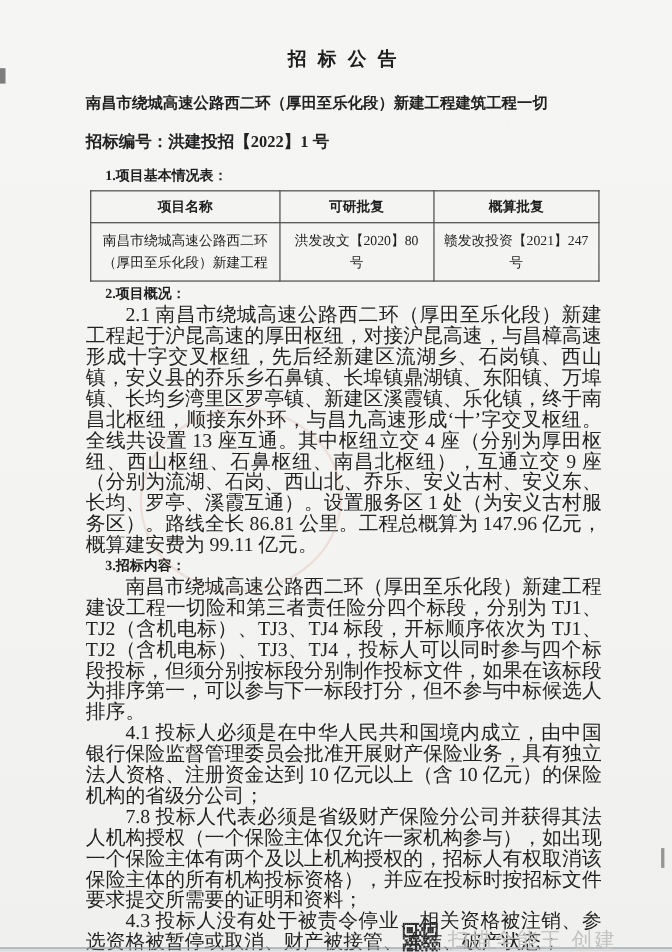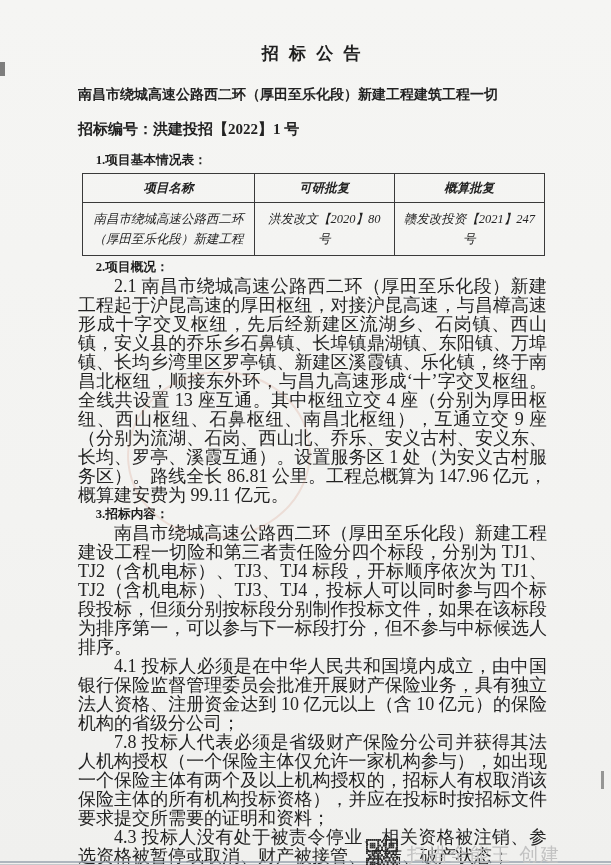--- a/index.html
+++ b/index.html
@@ -36,21 +36,21 @@
   p.para{
     margin:0;font-size:18px;line-height:19px;
     text-indent:2em;text-align:justify;color:#232323;
   }
   .table-wrap{margin:3px 0 2px 4px;}
   table.info{
     width:463px;border-collapse:collapse;table-layout:fixed;
   }
   table.info th,table.info td{
     border:1.2px solid #3a3a3a;text-align:center;vertical-align:middle;
-    font-size:12.5px;color:#222;padding:2px 6px;font-style:italic;
+    font-size:12.5px;color:#222;padding:2px 6px;
   }
   table.info th{font-weight:bold;height:24px;}
   table.info td{height:48px;line-height:20px;}
   .col1{width:37.5%;}.col2{width:30%;}.col3{width:32.5%;}
   .u{
     border-bottom:1.2px solid #2c2c2c;padding:0 5px;
   }
   .footer{
     position:absolute;left:366px;top:837px;
     display:flex;align-items:center;gap:9px;

